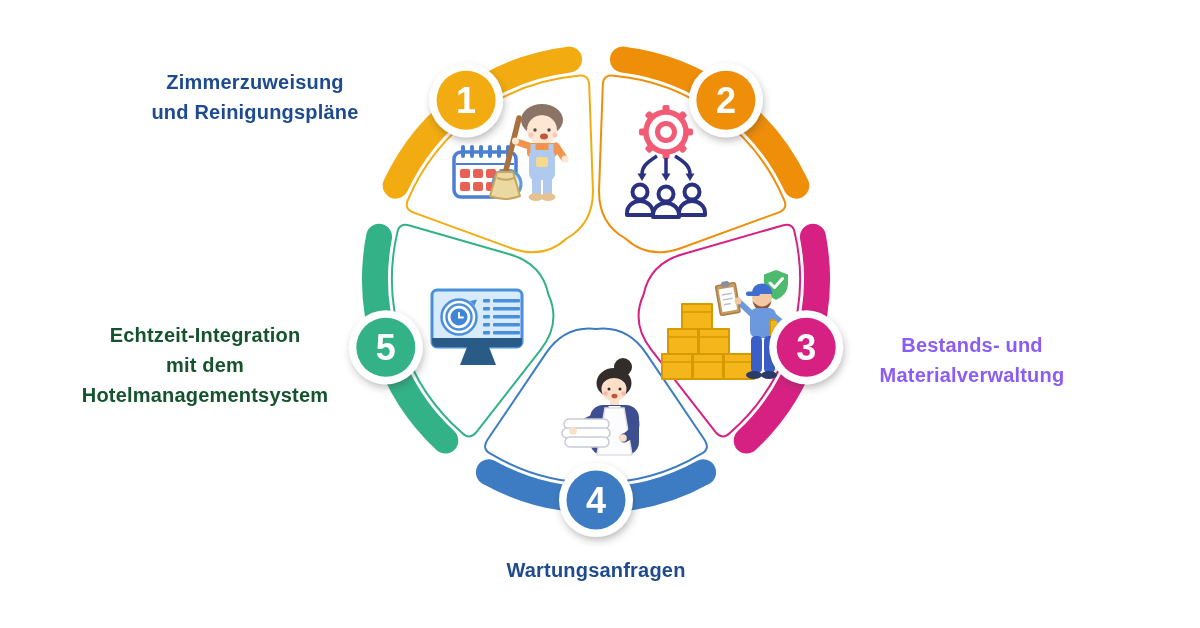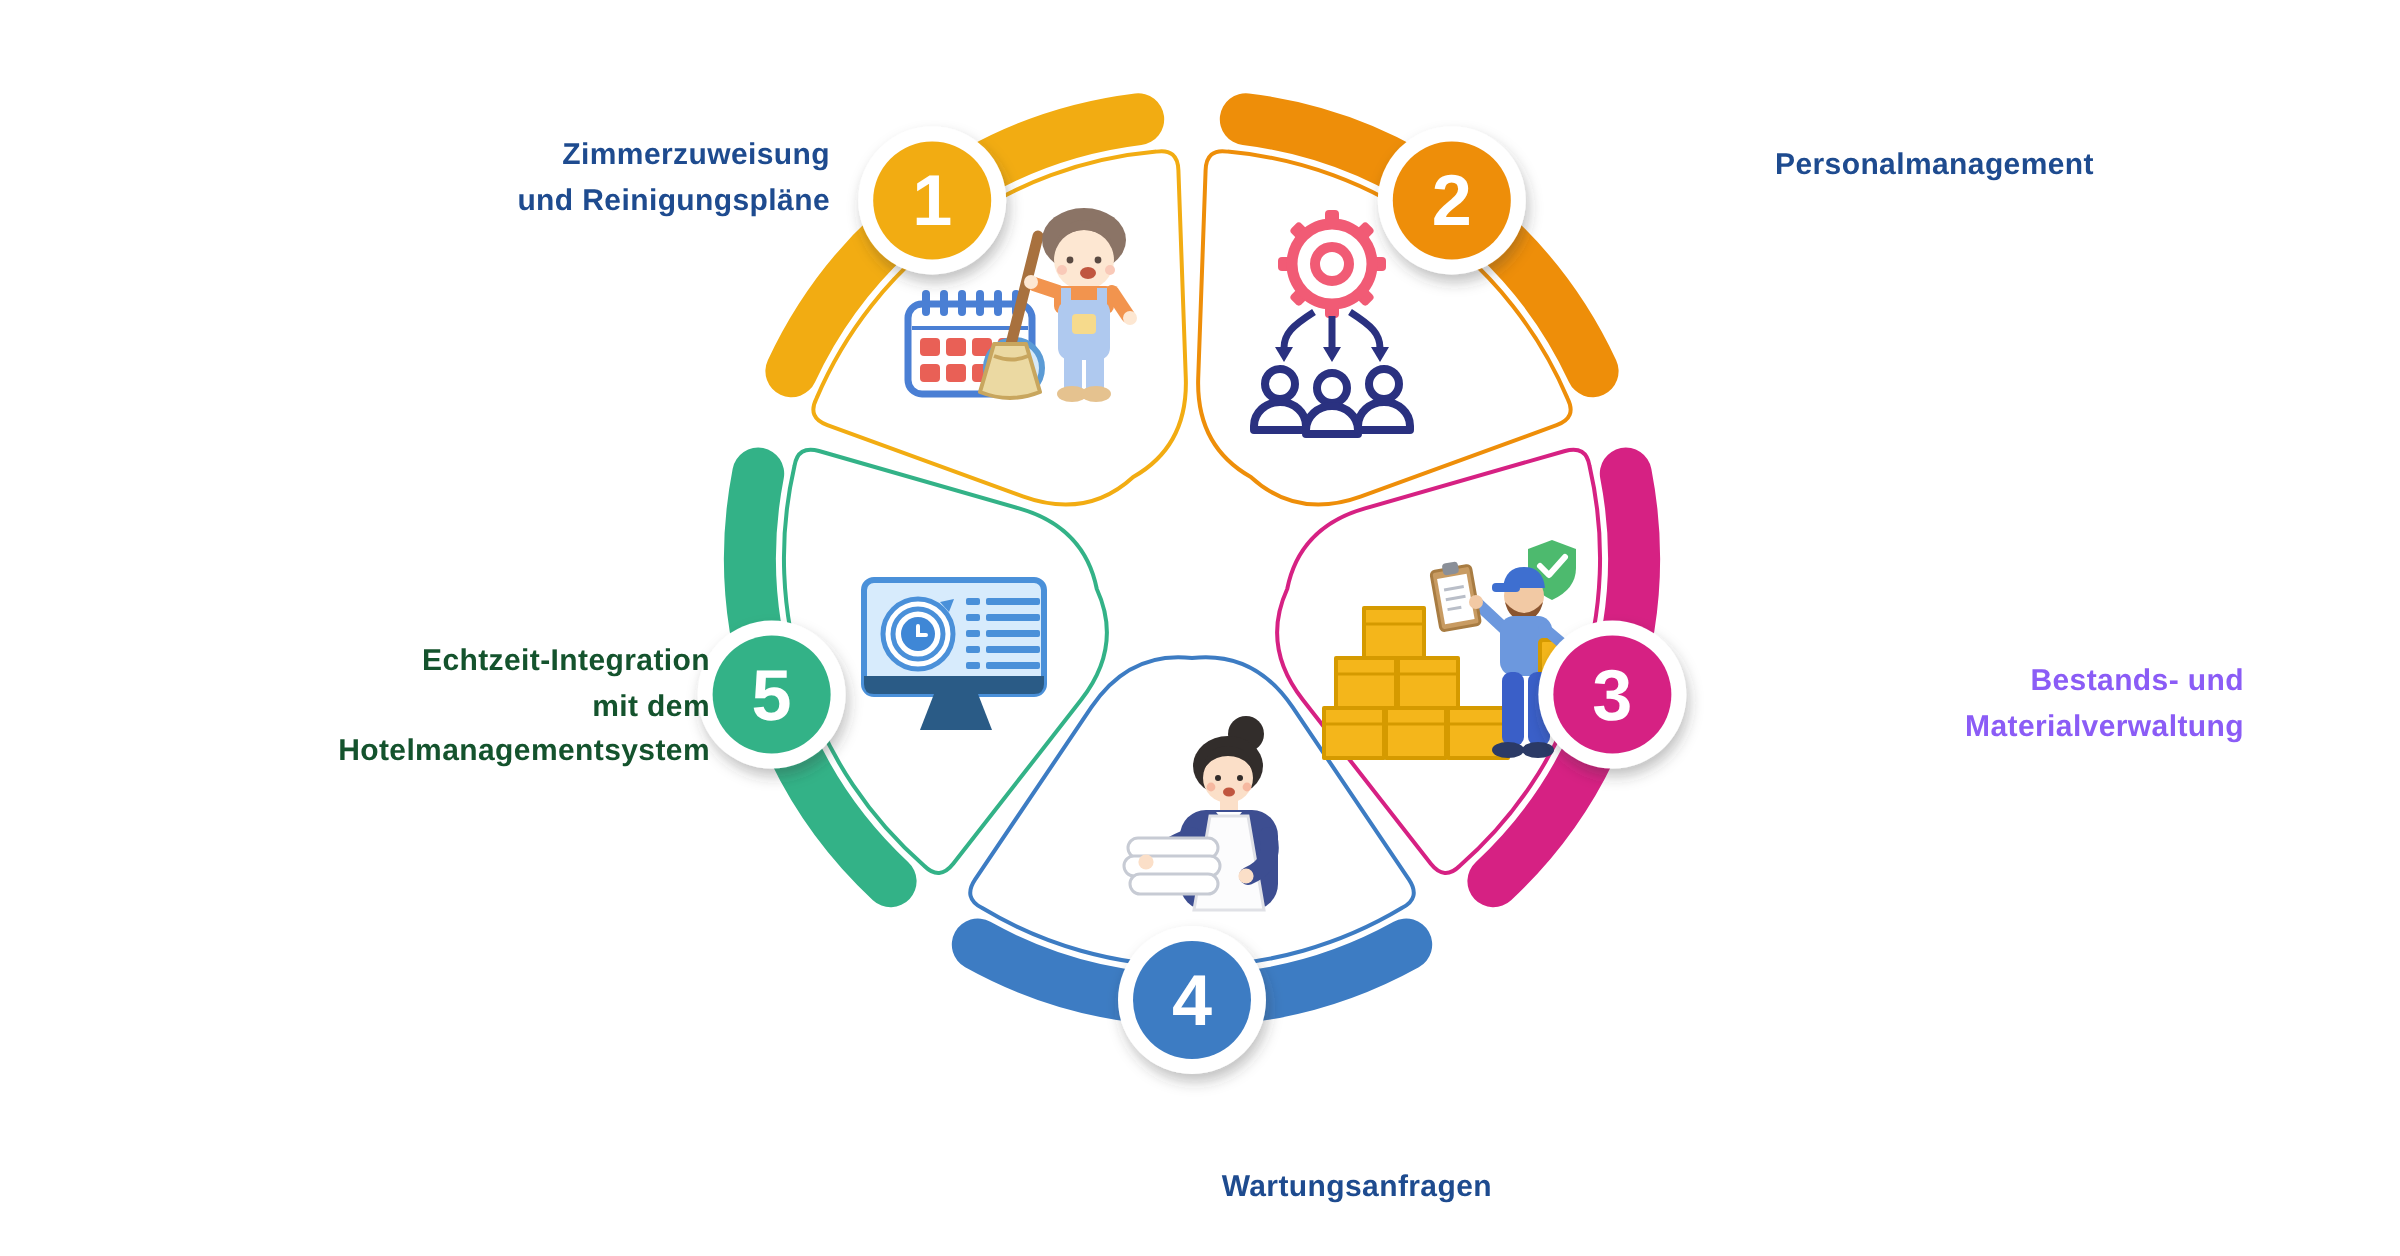--- a/index.html
+++ b/index.html
@@ -1,24 +1,24 @@
 <!DOCTYPE html>
 <html><head>
 <meta charset="utf-8">
 <style>
   html,body{margin:0;padding:0;background:#fff;}
   .stage{position:relative;width:1200px;height:628px;background:#fff;overflow:hidden;
          font-family:"Liberation Sans",sans-serif;}
   .stage svg{position:absolute;left:0;top:0;}
-  .label{position:absolute;font-weight:bold;font-size:15px;line-height:1.5;
-         text-align:right;white-space:pre-line;letter-spacing:0.2px;}
+  .label{position:absolute;font-weight:bold;font-size:20px;line-height:1.5;
+         text-align:center;white-space:pre-line;letter-spacing:0.2px;}
   .l1{left:95px;top:67px;width:320px;}
   .l2{left:747px;top:72px;width:300px;}
   .l3{left:822px;top:330px;width:300px;}
-  .l4{left:446px;top:555px;width:300px;margin-top:28px;}
+  .l4{left:446px;top:555px;width:300px;}
   .l5{left:55px;top:320px;width:300px;}
   .center-title{position:absolute;left:496px;top:252px;width:200px;
          font-weight:bold;font-size:13.5px;line-height:1.72;text-align:center;
          white-space:pre-line;}
 </style>
 </head>
 <body>
 
 <div class="stage">
 
@@ -241,21 +241,20 @@
         <g>
           <circle cx="385.8165098987711" cy="347.2927557568634" r="37" fill="#ffffff" filter="url(#badgeShadow)"></circle>
           <circle cx="385.8165098987711" cy="347.2927557568634" r="29.5" fill="#33B287"></circle>
           <text x="385.8165098987711" y="359.7927557568634" text-anchor="middle" font-size="36" font-weight="bold" fill="#FFFFFF" font-family="&quot;Liberation Sans&quot;, sans-serif">5</text>
         </g>
       </g>
 </svg>
 
 <div class="label l1" style="color: rgb(30, 75, 143);">Zimmerzuweisung
 und Reinigungspläne</div>
-<div class="label l2" style="color: rgb(30, 75, 143);">Personalmanagement</div>
 <div class="label l3" style="color: #8b5cf6;">Bestands- und
 Materialverwaltung</div>
 <div class="label l4" style="color: rgb(30, 75, 143);">Wartungsanfragen</div>
 <div class="label l5" style="color: #14532d;">Echtzeit-Integration
 mit dem
 Hotelmanagementsystem</div>
 
 </div>
 
 </body></html>

